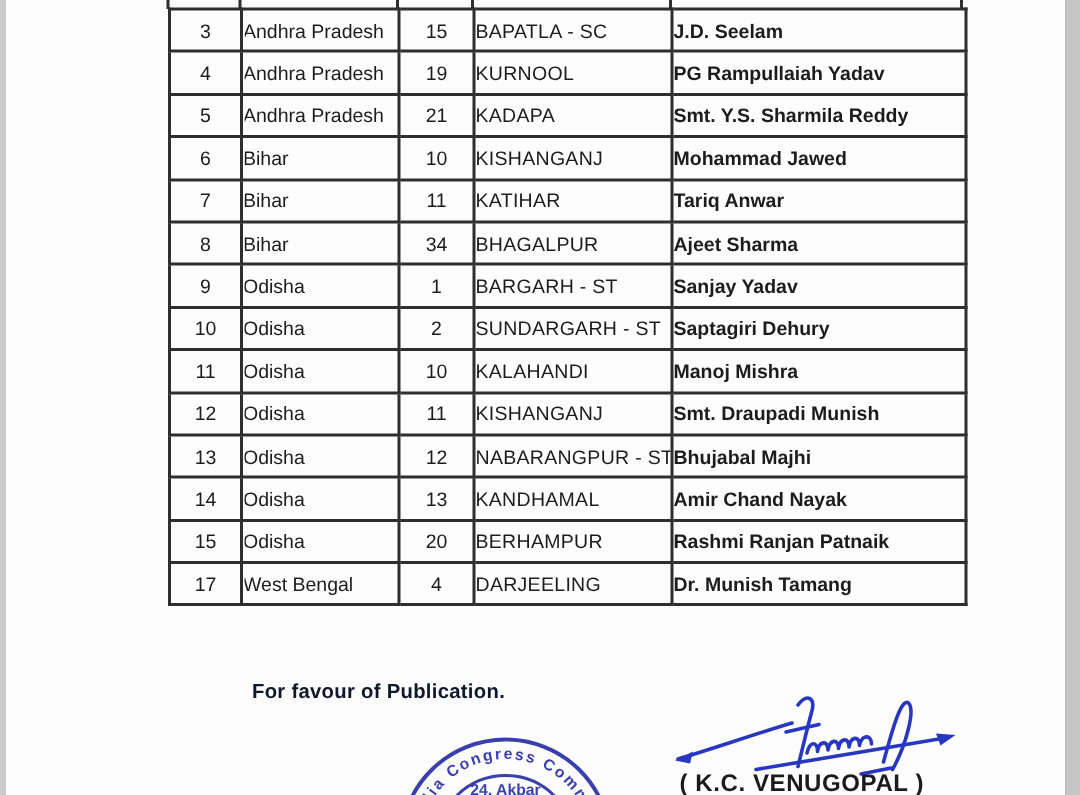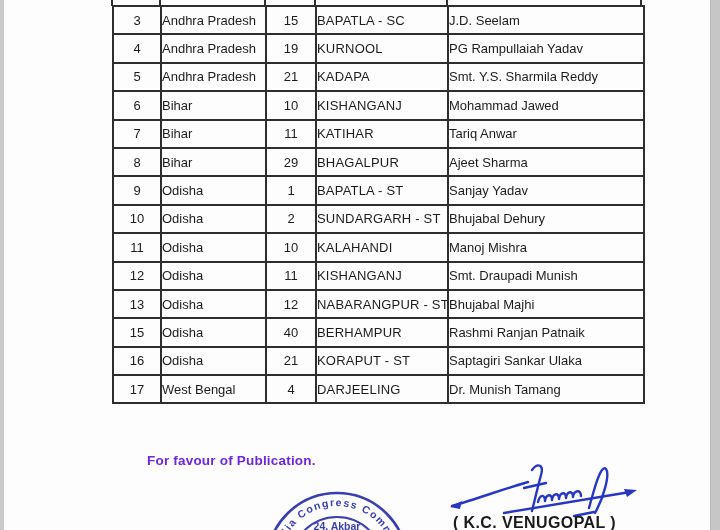--- a/index.html
+++ b/index.html
@@ -28,28 +28,28 @@
     border: 2px solid #2e2e2e;
     height: 26.4px;
     padding: 0;
     font-size: 13px;
     line-height: 13px;
     vertical-align: middle;
     white-space: nowrap;
     overflow: hidden;
   }
   td.c-sl    { text-align: center; }
-  td.c-state { padding-left: 6px; }
+  td.c-state { padding-left: 6px; border-radius: 12px; }
   td.c-no    { text-align: center; }
   td.c-const { padding-left: 5px; letter-spacing: 0.2px; }
-  td.c-cand  { padding-left: 6px; font-weight: normal; }
+  td.c-cand  { padding-left: 6px; font-weight: bold; }
 
   .pub-note {
-    position: absolute; left: 147px; top: 453px;
-    font-size: 13.5px; font-weight: bold; color: #6d28d9;
+    position: absolute; left: 168px; top: 453px;
+    font-size: 13.5px; font-weight: bold; color: #0f172a;
     letter-spacing: 0.2px;
   }
   .stamp-wrap { position: absolute; left: 262px; top: 487px; width: 150px; height: 150px; }
   .sig-wrap   { position: absolute; left: 448px; top: 461px; width: 196px; height: 58px; }
   .signer {
     position: absolute; left: 438px; top: 514px; width: 178px;
     text-align: right;
     font-size: 16px; font-weight: bold; color: #1b1b1b;
     letter-spacing: 0.4px;
     white-space: nowrap;
@@ -112,37 +112,37 @@
         <tr>
           <td class="c-sl">7</td>
           <td class="c-state">Bihar</td>
           <td class="c-no">11</td>
           <td class="c-const">KATIHAR</td>
           <td class="c-cand">Tariq Anwar</td>
         </tr>
         <tr>
           <td class="c-sl">8</td>
           <td class="c-state">Bihar</td>
-          <td class="c-no">29</td>
+          <td class="c-no">34</td>
           <td class="c-const">BHAGALPUR</td>
           <td class="c-cand">Ajeet Sharma</td>
         </tr>
         <tr>
           <td class="c-sl">9</td>
           <td class="c-state">Odisha</td>
           <td class="c-no">1</td>
-          <td class="c-const">BAPATLA - ST</td>
+          <td class="c-const">BARGARH - ST</td>
           <td class="c-cand">Sanjay Yadav</td>
         </tr>
         <tr>
           <td class="c-sl">10</td>
           <td class="c-state">Odisha</td>
           <td class="c-no">2</td>
           <td class="c-const">SUNDARGARH - ST</td>
-          <td class="c-cand">Bhujabal Dehury</td>
+          <td class="c-cand">Saptagiri Dehury</td>
         </tr>
         <tr>
           <td class="c-sl">11</td>
           <td class="c-state">Odisha</td>
           <td class="c-no">10</td>
           <td class="c-const">KALAHANDI</td>
           <td class="c-cand">Manoj Mishra</td>
         </tr>
         <tr>
           <td class="c-sl">12</td>
@@ -152,32 +152,32 @@
           <td class="c-cand">Smt. Draupadi Munish</td>
         </tr>
         <tr>
           <td class="c-sl">13</td>
           <td class="c-state">Odisha</td>
           <td class="c-no">12</td>
           <td class="c-const">NABARANGPUR - ST</td>
           <td class="c-cand">Bhujabal Majhi</td>
         </tr>
         <tr>
+          <td class="c-sl">14</td>
+          <td class="c-state">Odisha</td>
+          <td class="c-no">13</td>
+          <td class="c-const">KANDHAMAL</td>
+          <td class="c-cand">Amir Chand Nayak</td>
+        </tr>
+        <tr>
           <td class="c-sl">15</td>
           <td class="c-state">Odisha</td>
-          <td class="c-no">40</td>
+          <td class="c-no">20</td>
           <td class="c-const">BERHAMPUR</td>
           <td class="c-cand">Rashmi Ranjan Patnaik</td>
-        </tr>
-        <tr>
-          <td class="c-sl">16</td>
-          <td class="c-state">Odisha</td>
-          <td class="c-no">21</td>
-          <td class="c-const">KORAPUT - ST</td>
-          <td class="c-cand">Saptagiri Sankar Ulaka</td>
         </tr>
         <tr>
           <td class="c-sl">17</td>
           <td class="c-state">West Bengal</td>
           <td class="c-no">4</td>
           <td class="c-const">DARJEELING</td>
           <td class="c-cand">Dr. Munish Tamang</td>
         </tr>
       </tbody>
   </table>

